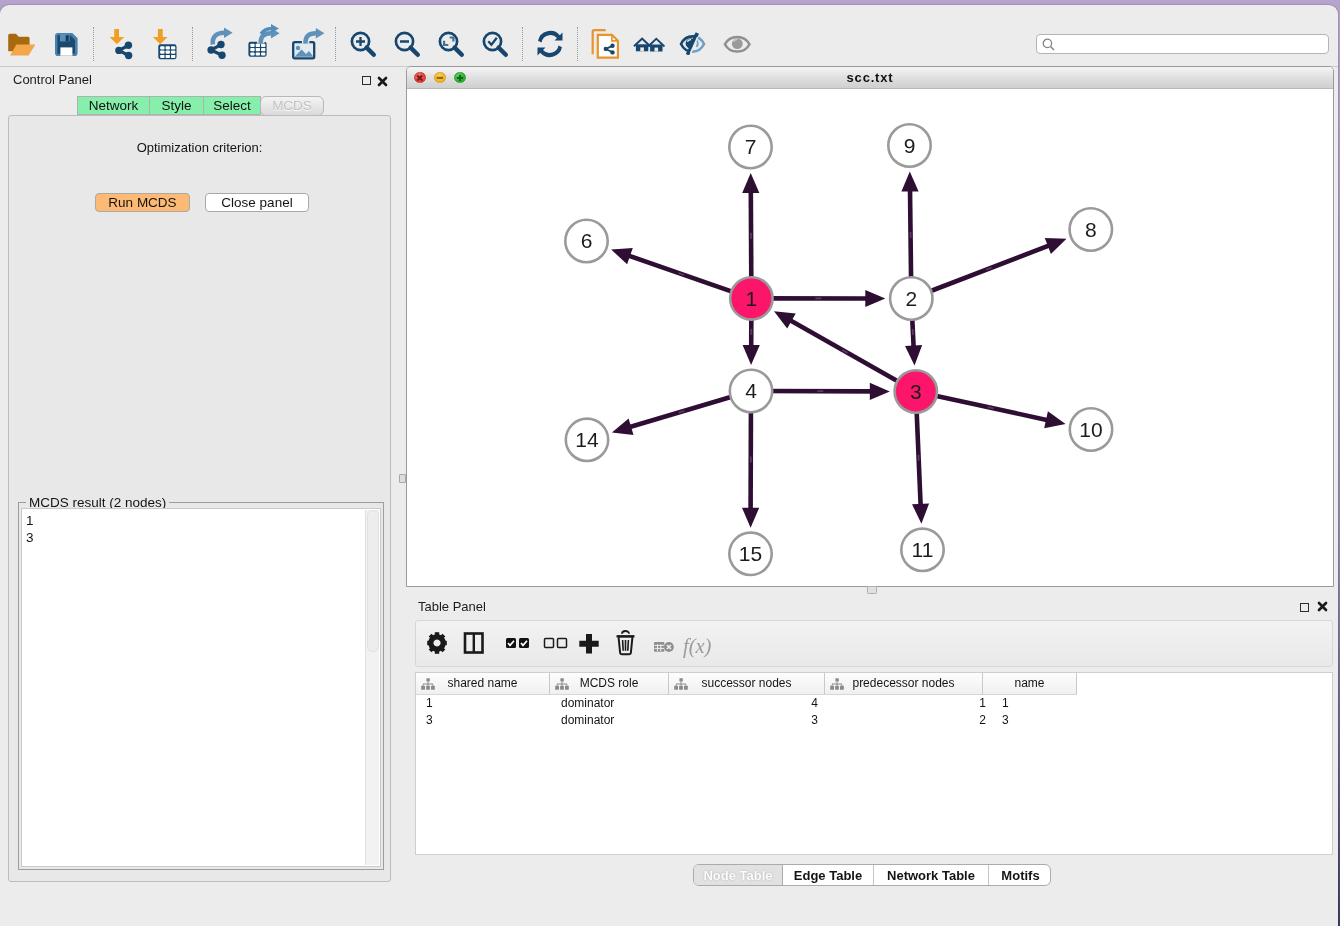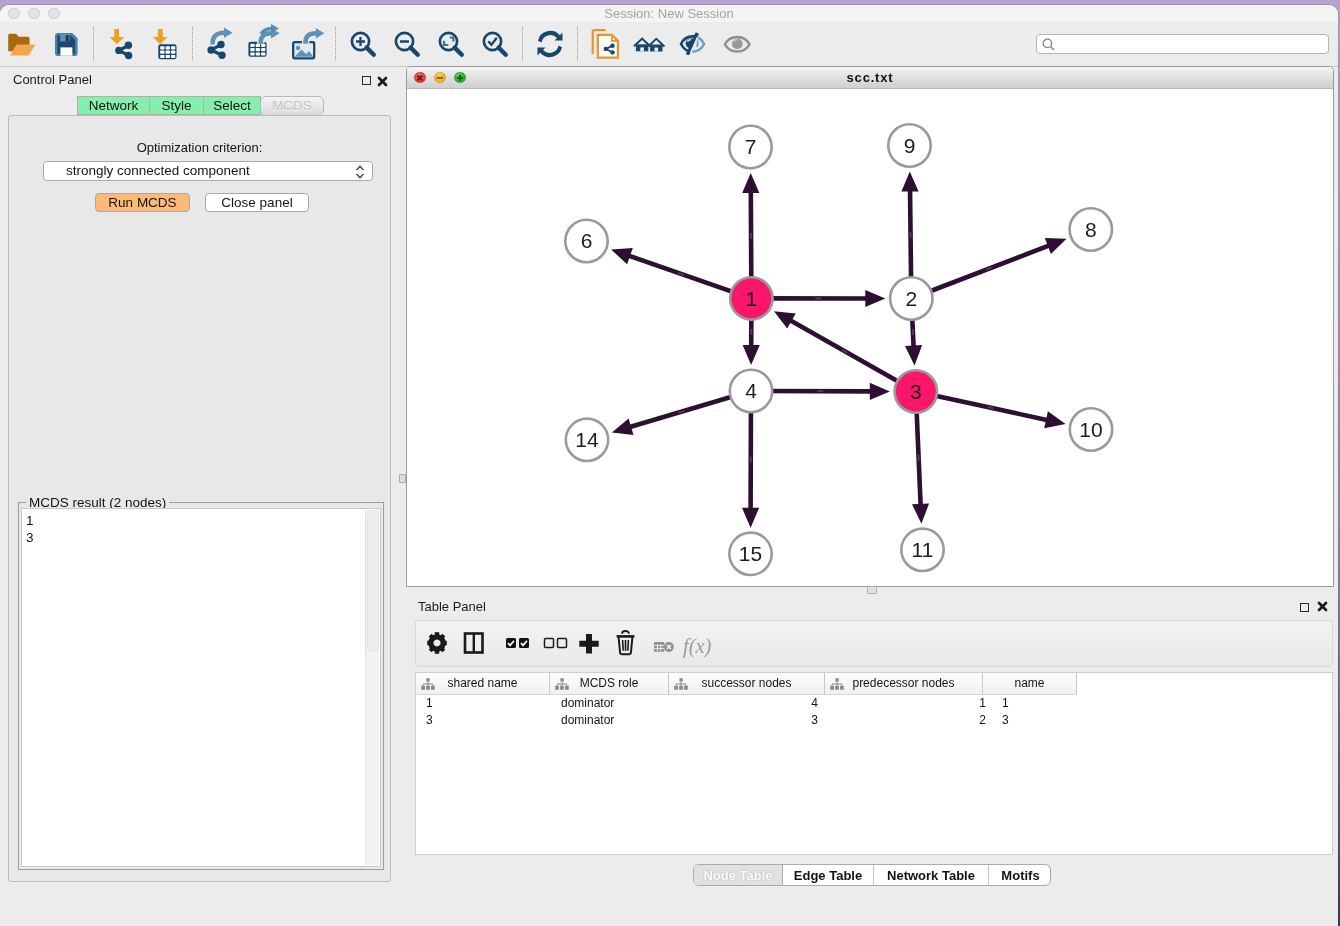--- a/index.html
+++ b/index.html
@@ -44,26 +44,20 @@
   .thead{height:22px;background:linear-gradient(180deg,#fdfdfd,#f0f0f0);
          border-right:1px solid #c9c9c9;border-bottom:1px solid #d7d7d7;box-sizing:border-box;
          font-size:12px;color:#141414;text-align:center;line-height:21px;}
   .hicon{position:absolute;left:5px;top:5px;width:14px;height:12px;}
   .trow{font-size:12px;color:#141414;line-height:14px;}
 </style>
 </head>
 <body>
 <div id="win">
 
-  <div id="titlebar">
-    <div class="tl" style="left:8px;"></div>
-    <div class="tl" style="left:28px;"></div>
-    <div class="tl" style="left:48px;"></div>
-    <div id="apptitle">Session: New Session</div>
-  </div>
 
   <div id="toolbar">
     <div class="sep" style="left:93px;"></div>
     <div class="sep" style="left:192px;"></div>
     <div class="sep" style="left:335px;"></div>
     <div class="sep" style="left:522px;"></div>
     <div class="sep" style="left:577px;"></div>
     <svg class="abs" style="left:0;top:0;" width="780" height="44" viewBox="0 0 780 44">
       <g id="ic-open">
         <path d="M8.2 29.3 V13.4 q0 -1.6 1.6 -1.6 h6.2 l2.7 3 h9.3 q1.6 0 1.6 1.6 V29.3 Z" fill="#a86a0f"></path>
@@ -217,26 +211,20 @@
     <div id="cp-tabs">
       <div class="cptab" style="left:0;width:71px;">Network</div>
       <div class="cptab" style="left:72px;width:53px;">Style</div>
       <div class="cptab" style="left:126px;width:56px;">Select</div>
       <div class="cptab" style="left:183px;width:62px;height:18px;border-radius:6px;
            background:linear-gradient(180deg,#f4f4f4,#dadada);border-color:#b8b8b8;
            color:#c2c2c2;text-shadow:0 1px 0 #fbfbfb;">MCDS</div>
     </div>
     <div id="cp-body">
       <div class="abs" style="left:0;top:24px;width:100%;text-align:center;font-size:13px;color:#141414;">Optimization criterion:</div>
-      <div class="abs" style="left:34px;top:45px;width:306px;height:18px;background:#fff;border:1px solid #ababab;border-radius:4px;font-size:13.5px;color:#141414;line-height:18px;padding-left:22px;">strongly connected component
-        <svg class="abs" style="right:7px;top:2.5px;" width="10" height="14" viewBox="0 0 10 14">
-          <path d="M1.5 5 L5 1.4 L8.5 5" fill="none" stroke="#555" stroke-width="1.6"></path>
-          <path d="M1.5 9 L5 12.6 L8.5 9" fill="none" stroke="#555" stroke-width="1.6"></path>
-        </svg>
-      </div>
       <div class="abs" style="left:86px;top:77px;width:93px;height:17px;background:#fdba74;border:1px solid #a9a9a9;border-radius:4px;font-size:13.5px;color:#141414;text-align:center;line-height:17px;">Run MCDS</div>
       <div class="abs" style="left:196px;top:77px;width:102px;height:17px;background:#fff;border:1px solid #a9a9a9;border-radius:4px;font-size:13.5px;color:#141414;text-align:center;line-height:17px;">Close panel</div>
       <div class="abs" style="left:9px;top:386px;width:364px;height:366px;border:1px solid #9d9d9d;">
         <div class="abs" style="left:7px;top:-8px;background:#e9e8e9;padding:0 3px;font-size:13.5px;color:#141414;">MCDS result (2 nodes)</div>
         <div class="abs" style="left:2px;top:5px;width:358px;height:357px;background:#fff;border:1px solid #c9c9c9;">
           <div class="abs" style="left:4px;top:4px;font-size:13.5px;color:#141414;line-height:16.5px;">1<br>3</div>
           <div class="abs" style="right:1px;top:1px;width:13px;height:355px;background:#f2f2f2;border-left:1px solid #e0e0e0;">
             <div class="abs" style="left:1px;top:0;width:10px;height:140px;background:#ededed;border:1px solid #e2e2e2;border-radius:5px;"></div>
           </div>
         </div>

